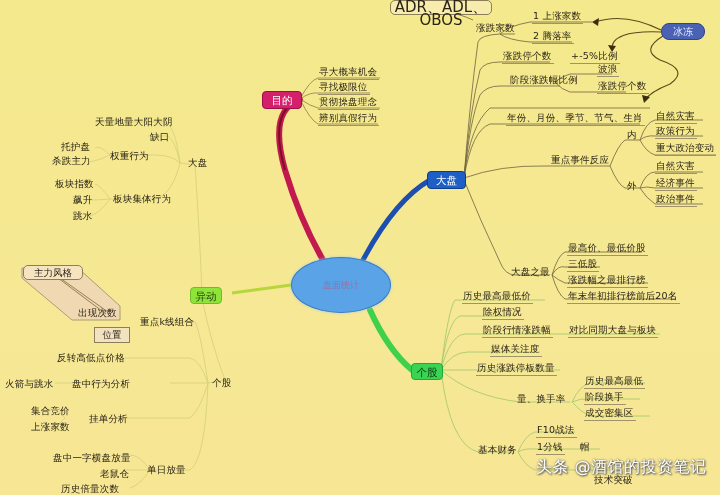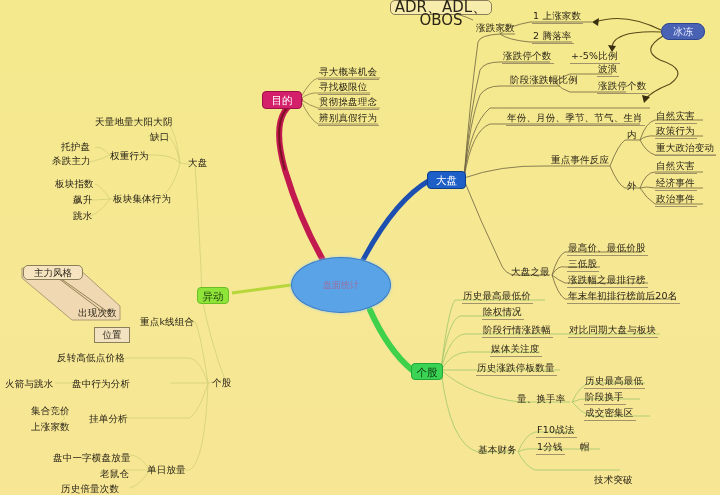--- a/index.html
+++ b/index.html
@@ -5,21 +5,21 @@
   html,body{margin:0;padding:0;}
   body{width:720px;height:495px;overflow:hidden;background:#f5e98f;font-family:"DejaVu Sans",sans-serif;position:relative;}
   #canvas{position:absolute;left:0;top:0;width:720px;height:495px;background:linear-gradient(180deg,#f4e98c 0%,#f6e894 60%,#f7e694 100%);}
   svg.links{position:absolute;left:0;top:0;width:720px;height:495px;}
   .t{position:absolute;font-size:9.5px;color:#2a2418;white-space:nowrap;line-height:12px;letter-spacing:0.2px;}
   .ul{border-bottom:1px solid #a0936a;padding:0 2px 1px 1px;}
   .node{position:absolute;display:flex;align-items:center;justify-content:center;border-radius:4px;font-size:10.5px;line-height:14px;}
   .center{position:absolute;left:291px;top:257px;width:98px;height:54px;border-radius:50%;background:#5aa3e6;border:1px solid #3b7cc0;display:flex;align-items:center;justify-content:center;color:#9c6fa0;font-size:9px;box-shadow:0 0 3px #9ec9f0;}
   .n-purpose{left:262px;top:91px;width:38px;height:16px;background:#d41f6a;color:#fff;border:1px solid #9c0f48;}
   .n-dapan{left:427px;top:171px;width:37px;height:16px;background:#1d5fc6;color:#fff;border:1px solid #0d3d8c;}
-  .n-yidong{left:197px;top:287px;width:30px;height:15px;background:#8fe43a;color:#23410a;border:1px solid #6bbf24;}
+  .n-yidong{left:190px;top:287px;width:30px;height:15px;background:#8fe43a;color:#23410a;border:1px solid #6bbf24;}
   .n-gegu{left:411px;top:363px;width:30px;height:15px;background:#3ad354;color:#0f3b12;border:1px solid #22a83a;}
   .n-bingdong{left:661px;top:23px;width:42px;height:15px;background:#4a62b4;color:#e8ecff;border:1px solid #2f4590;border-radius:8px;font-size:10px;}
   .box-adr{position:absolute;left:390px;top:0px;width:100px;height:13px;border:1px solid #8a7f58;border-radius:5px;background:#f8ecac;font-size:15px;color:#2a2418;text-align:center;line-height:13px;}
   .box-zhuli{position:absolute;left:23px;top:265px;width:58px;height:13px;border:1px solid #8a7f58;border-radius:5px;background:#f6e4c0;font-size:9.5px;text-align:center;line-height:13px;color:#2a2418;}
   .box-pos{position:absolute;left:94px;top:327px;width:34px;height:14px;border:1px solid #8a7f58;background:#f2e2c0;font-size:9.5px;text-align:center;line-height:14px;color:#2a2418;}
   .box-zhuli-bg{position:absolute;left:20px;top:266px;width:105px;height:56px;}
   .watermark{position:absolute;left:536px;top:457px;font-size:16px;color:#ffffff;text-shadow:0 0 2px #555,1px 1px 2px #444;letter-spacing:0.5px;white-space:nowrap;}
 </style>
 </head>
 <body>
@@ -212,14 +212,15 @@
 <div class="t" style="left:72px;top:378px">盘中行为分析</div>
 <div class="t" style="left:5px;top:378px">火箭与跳水</div>
 <div class="t" style="left:89px;top:413px">挂单分析</div>
 <div class="t" style="left:31px;top:405px">集合竞价</div>
 <div class="t" style="left:31px;top:421px">上涨家数</div>
 <div class="t" style="left:147px;top:464px">单日放量</div>
 <div class="t" style="left:53px;top:452px">盘中一字横盘放量</div>
 <div class="t" style="left:100px;top:468px">老鼠仓</div>
 <div class="t" style="left:61px;top:483px">历史倍量次数</div>
 
+<div class="watermark">头条 @酒馆的投资笔记</div>
 
 </div>
 
 </body></html>

